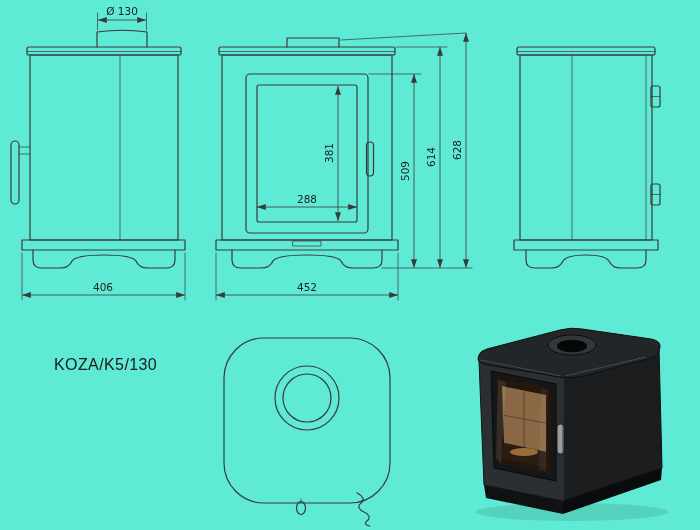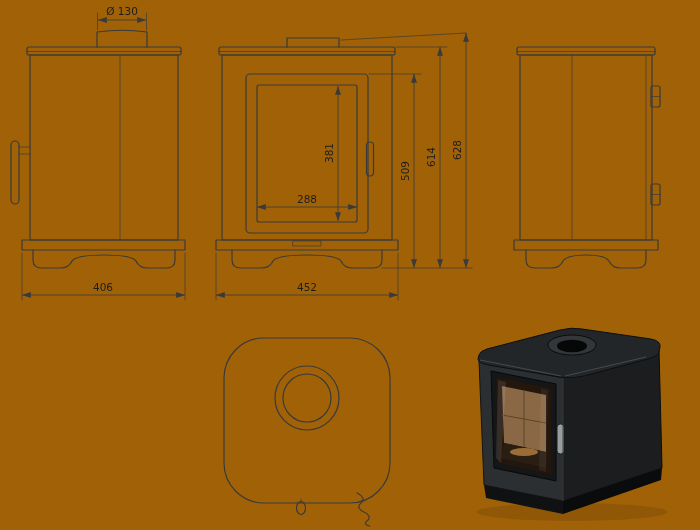--- a/index.html
+++ b/index.html
@@ -1,16 +1,16 @@
 <!DOCTYPE html>
 <html><head>
 <meta charset="utf-8">
 <style>
   html,body{margin:0;padding:0;background:#ffffff;}
-  .canvas{position:relative;width:700px;height:530px;background:#a16207;overflow:hidden;
+  .canvas{position:relative;width:700px;height:530px;background:#5eead4;overflow:hidden;
           font-family:"DejaVu Sans",sans-serif;}
   .canvas svg{position:absolute;left:0;top:0;display:block;}
   .title{position:absolute;left:54px;top:356px;font-size:16px;color:#1b1b1b;letter-spacing:.4px;
          font-family:"Liberation Sans","DejaVu Sans",sans-serif;}
   .outline{fill:none;stroke:#3a3a3a;stroke-width:1.2;stroke-linejoin:round;stroke-linecap:round;}
   .thin{fill:none;stroke:#3a3a3a;stroke-width:.7;stroke-linejoin:round;stroke-linecap:round;}
   .dim{fill:none;stroke:#3a3a3a;stroke-width:.8;}
   .dimtext{font-family:"DejaVu Sans",sans-serif;font-size:10.5px;fill:#1e1e1e;}
 </style>
 </head>
@@ -148,13 +148,14 @@
       <ellipse cx="524" cy="452" rx="14" ry="4" fill="#b07a3e" opacity="0.85"></ellipse>
       <path d="M498,380 L506,382 L501,463 L496,458 Z" fill="#ffffff" opacity="0.10"></path>
       <path d="M541,388 L548,390 L546,472 L539,470 Z" fill="#ffffff" opacity="0.06"></path>
       <rect x="557" y="424" width="7" height="30" rx="3.2" fill="#989da0" stroke="#1a1b1c"></rect>
       <path d="M484,485 L563,501 L563,514 L486,498 Z" fill="#0f1112"></path>
       <path d="M563,501 L662,468 L661,480 L563,514 Z" fill="#0a0b0c"></path>
       <path d="M563,378 L563,501" stroke="#3e4245" stroke-width="1" fill="none"></path>
     </g>
   </svg>
 
+  <div class="title">KOZA/K5/130</div>
 </div>
 
 </body></html>

